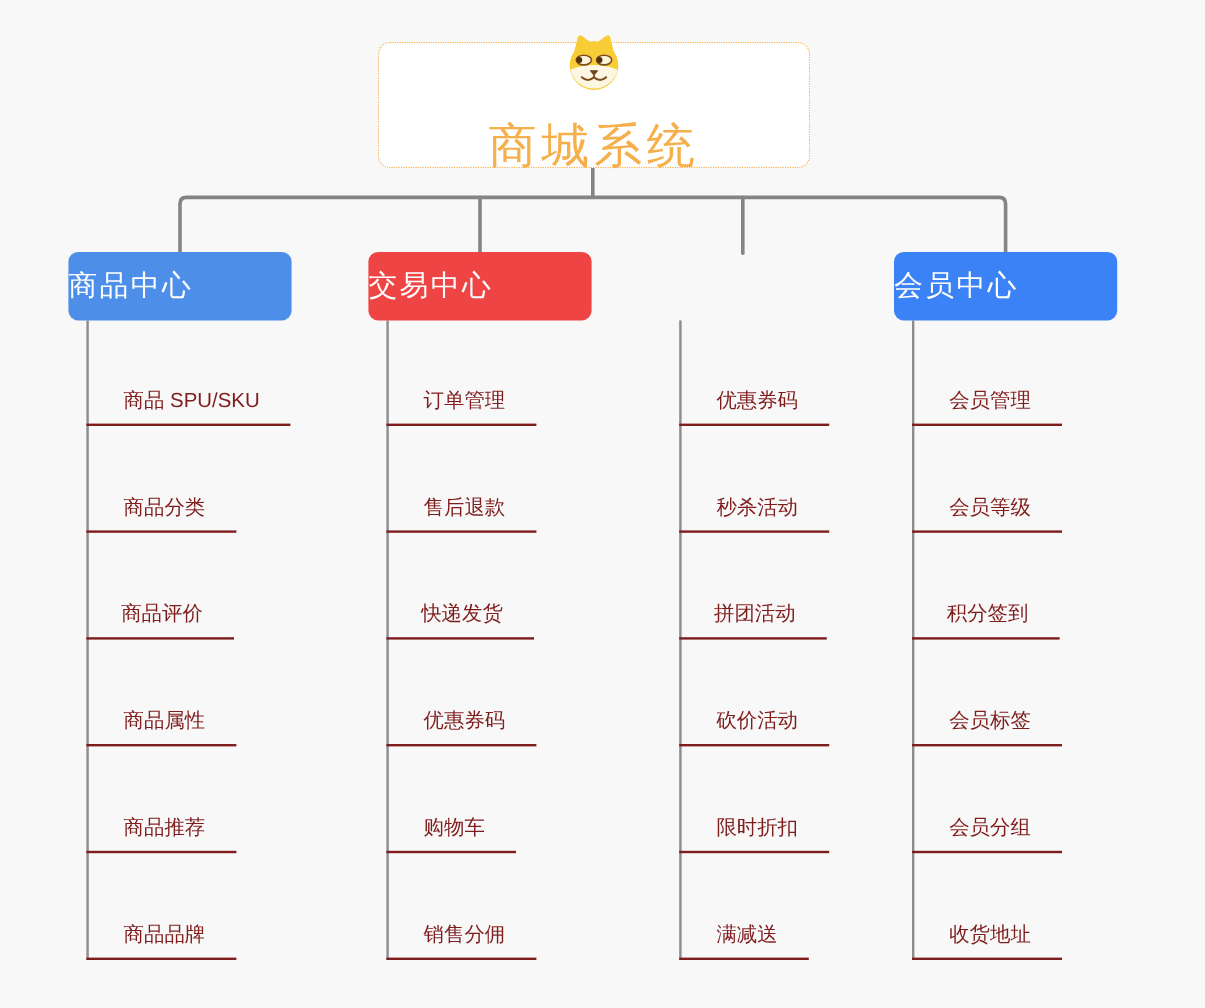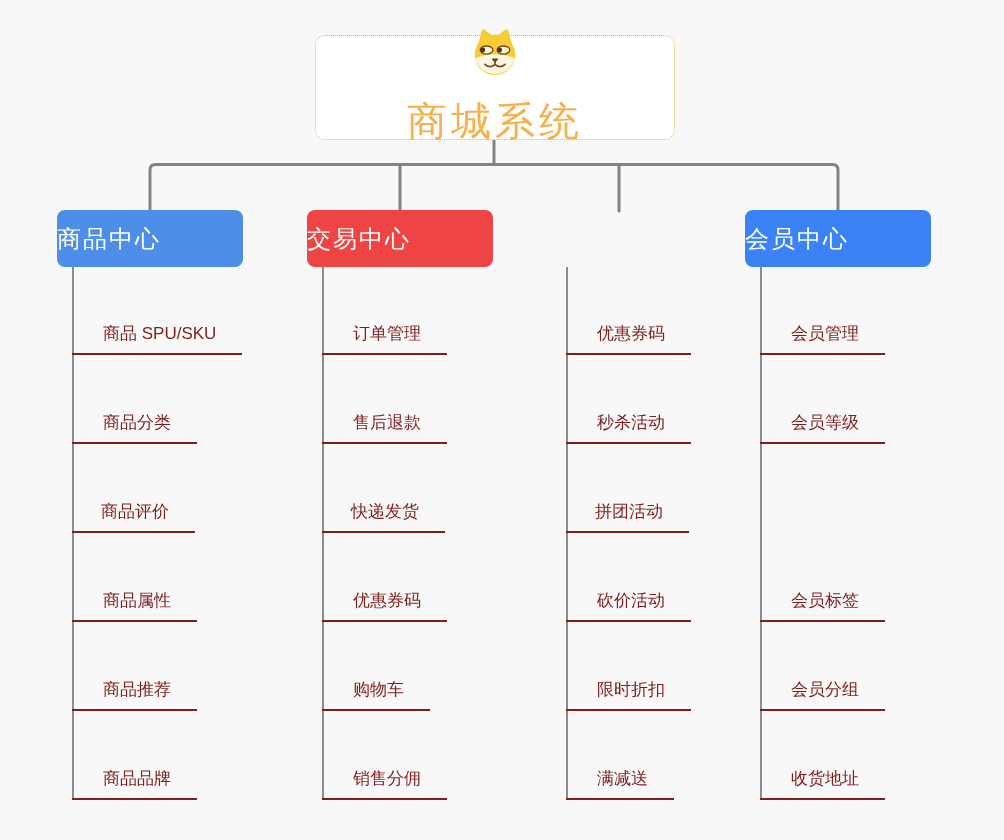--- a/index.html
+++ b/index.html
@@ -157,18 +157,19 @@
     <div class="leaf r2">拼团活动</div>
     <div class="leaf r3">砍价活动</div>
     <div class="leaf r4">限时折扣</div>
     <div class="leaf r5">满减送</div>
   </div>
 
   <div class="column col-3">
     <div class="vline"></div>
     <div class="leaf r0">会员管理</div>
     <div class="leaf r1">会员等级</div>
+    <div class="leaf r2">积分签到</div>
     <div class="leaf r3">会员标签</div>
     <div class="leaf r4">会员分组</div>
     <div class="leaf r5">收货地址</div>
   </div>
 
 </div>
 
 </body></html>

